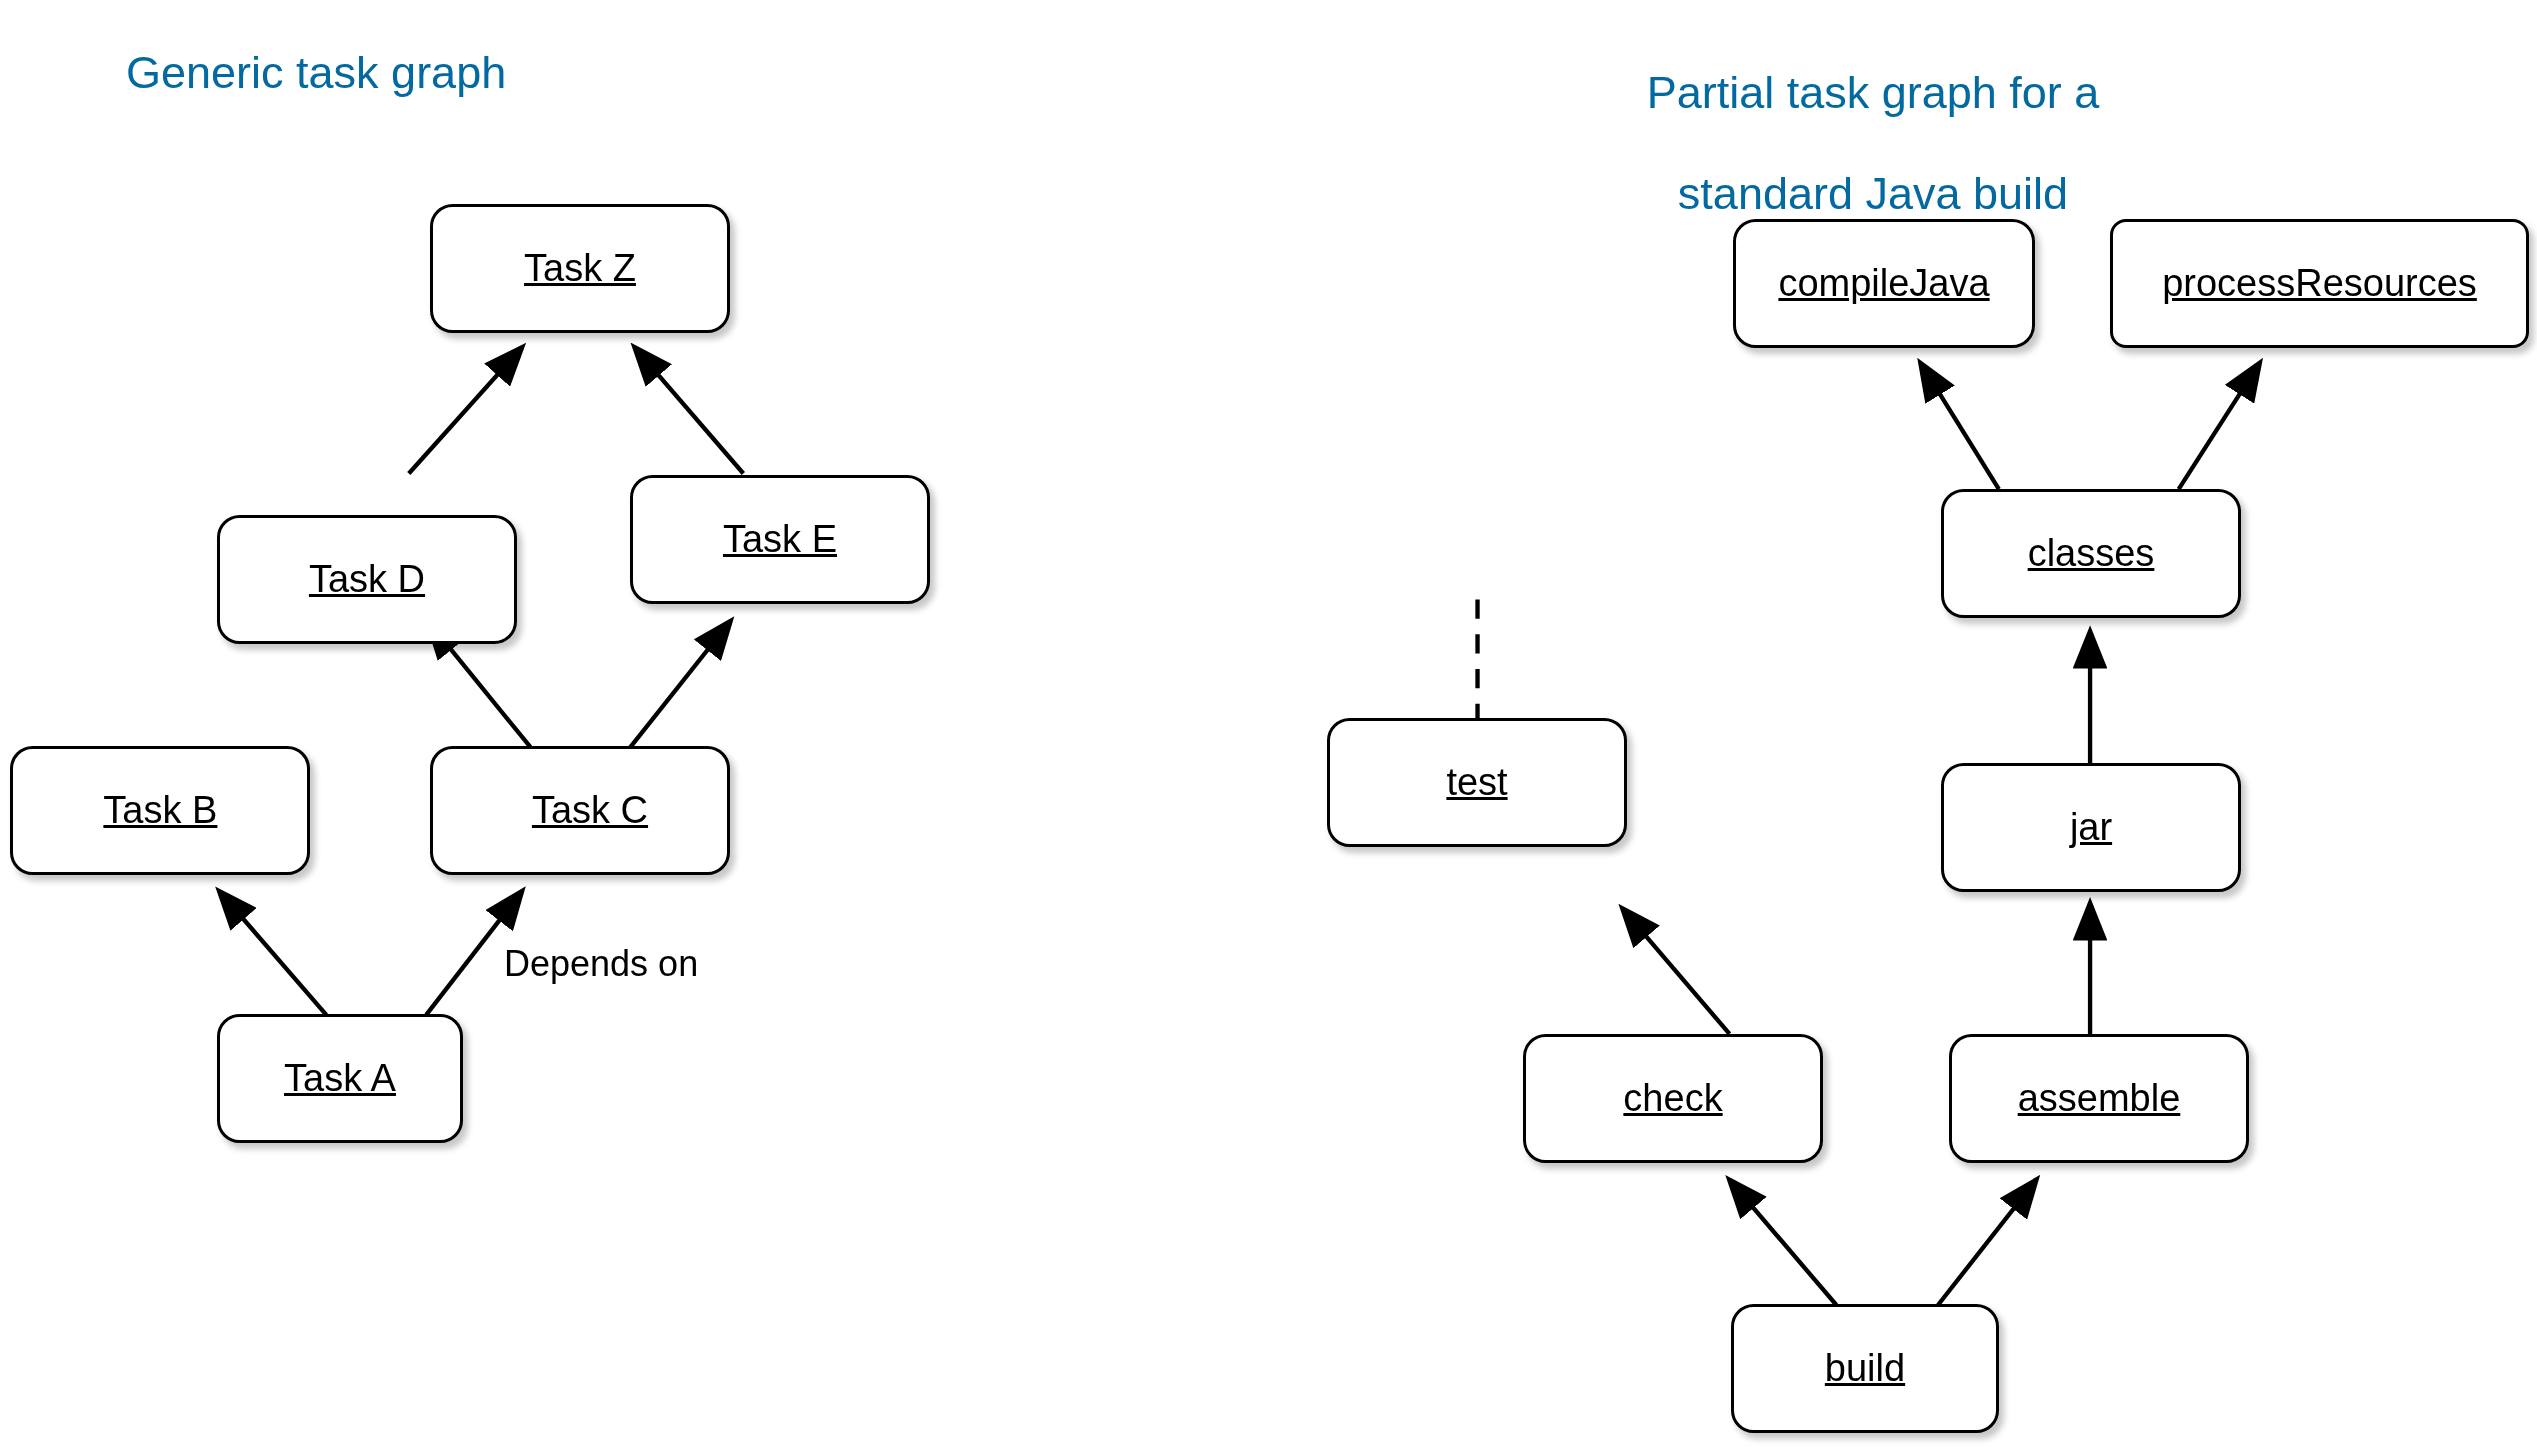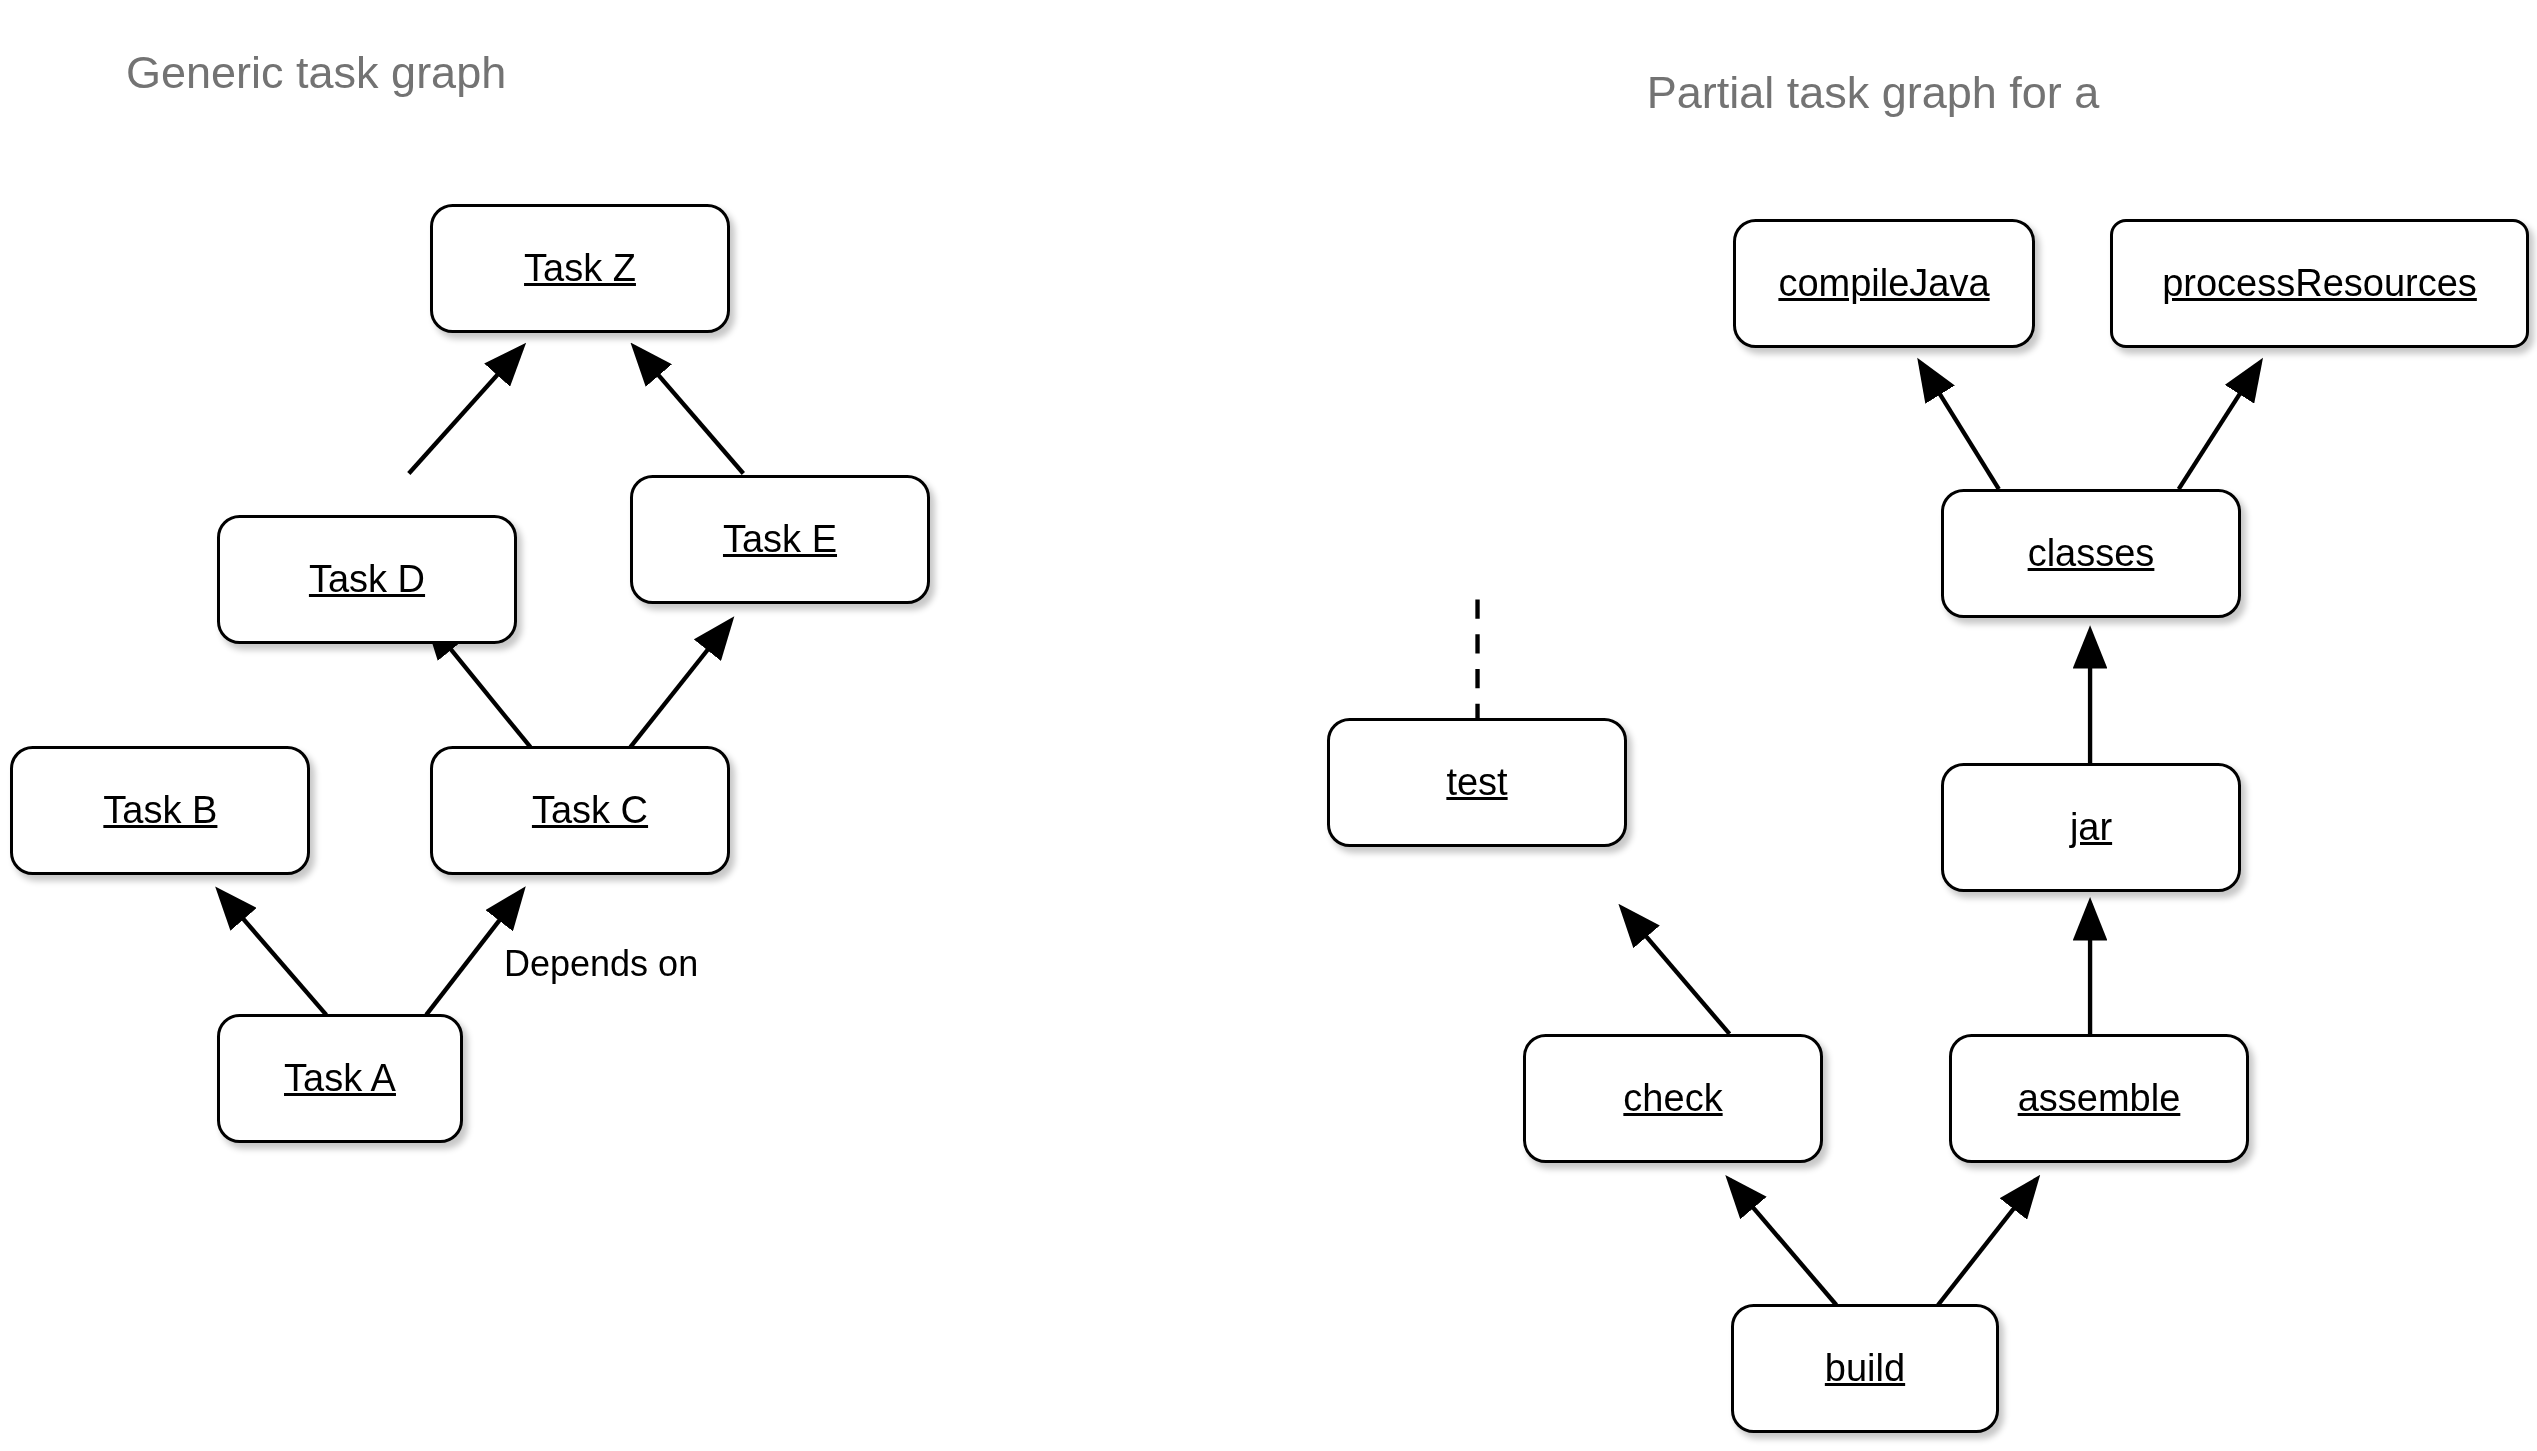--- a/index.html
+++ b/index.html
@@ -18,21 +18,21 @@
   }
   .diagram-svg {
     position: absolute;
     left: 0;
     top: 0;
     width: 2538px;
     height: 1451px;
   }
   .title {
     position: absolute;
-    color: #737373;
+    color: #0369a1;
     font-size: 45px;
     font-weight: 400;
     line-height: 1.12;
     white-space: pre-line;
     letter-spacing: 0px;
   }
   #title-left {
     left: 126px;
     top: 48px;
     text-align: left;
@@ -105,20 +105,21 @@
 
     <line x1="1990" y1="1190" x2="1867" y2="1046" stroke="#000000" stroke-width="5" marker-end="url(#arrowhead)"></line>
 
     <line x1="1700" y1="690" x2="1700" y2="893" stroke="#000000" stroke-width="5" stroke-dasharray="22 18"></line>
   </svg>
 
   <div class="title" id="title-left">Generic task graph</div>
 
   <div class="title" id="title-right">
     <span>Partial task graph for a</span><br>
+    <span>standard Java build</span>
   </div>
 
   <div class="node" style="left:430px; top:204px; width:300px; height:129px;">
     <span>Task Z</span>
   </div>
 
   <div class="node" style="left:217px; top:475px; width:300px; height:129px;margin-top:40px;">
     <span>Task D</span>
   </div>
 

